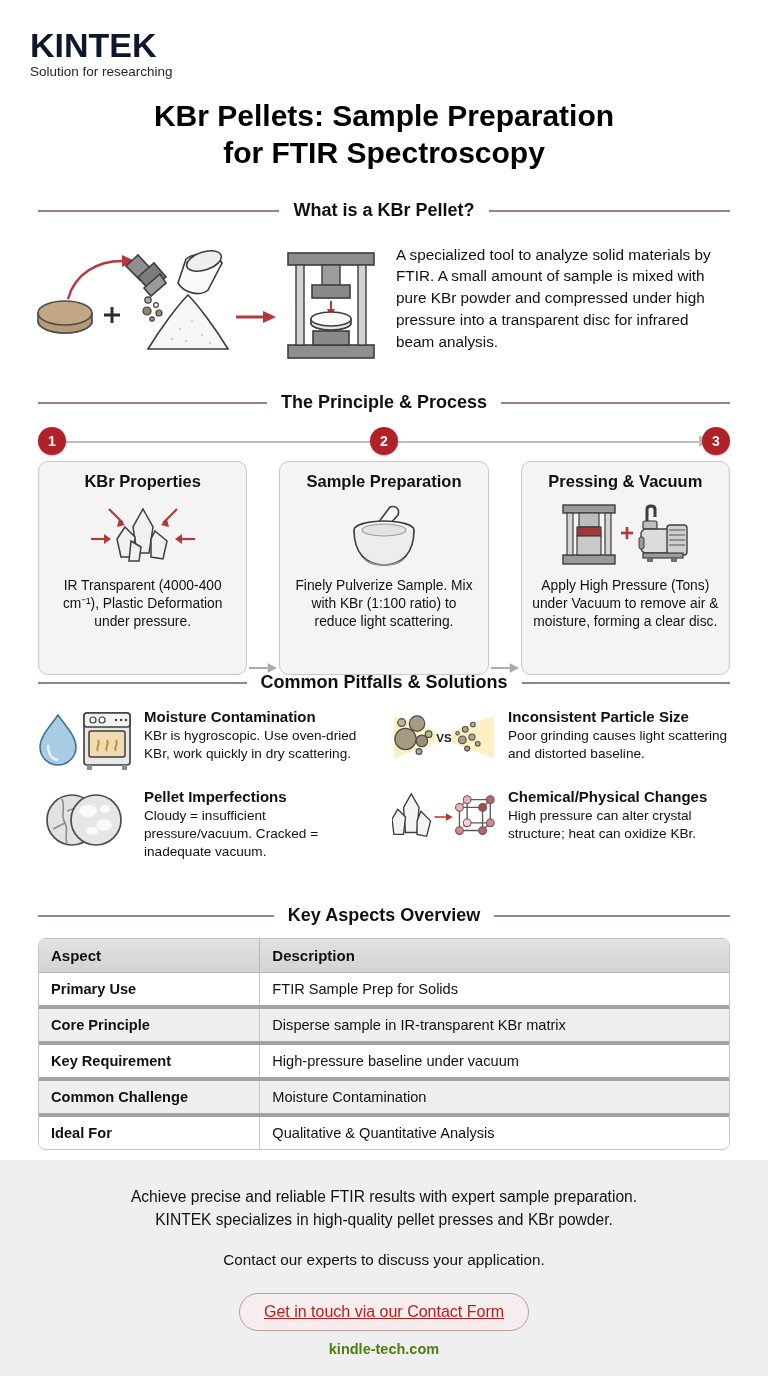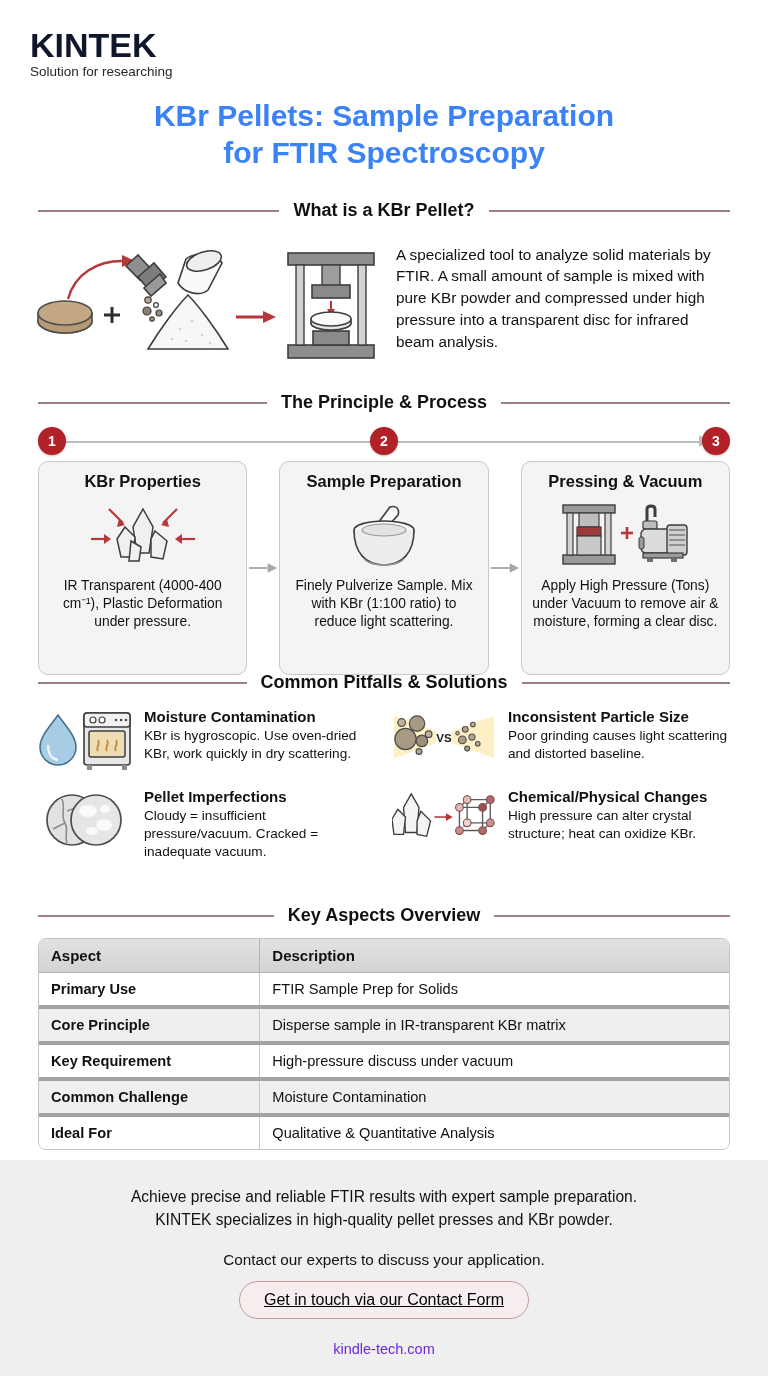--- a/index.html
+++ b/index.html
@@ -17,21 +17,21 @@
   .logo-block{position:absolute;left:30px;top:28px;}
   .logo-word{
     font-size:34px;font-weight:bold;letter-spacing:0px;
     color:#0f172a;line-height:1;font-family:"Liberation Sans", sans-serif;
   }
   .logo-tag{font-size:13.5px;color:#262626;margin-top:2px;letter-spacing:0px;}
 
   .main-title{
     position:absolute;left:0;right:0;top:98px;
     text-align:center;font-size:30px;font-weight:bold;line-height:1.22;
-    color:#3b82f6;
+    color:#000000;
   }
 
   
   .sec-head{
     display:flex;align-items:center;gap:14px;
     padding:0 38px;
   }
   .sec-head .rule{flex:1;height:2px;background:#9b8183;}
   .sec-head .txt{font-size:18px;font-weight:bold;white-space:nowrap;color:#111;}
 
@@ -54,21 +54,21 @@
   .step-num{
     position:absolute;top:0;width:28px;height:28px;border-radius:50%;
     background:#b22028;color:#fff;font-size:14px;font-weight:bold;
     display:flex;align-items:center;justify-content:center;
     box-shadow:0 1px 2px rgba(0,0,0,.25);
   }
   .step-num.s1{left:0;}
   .step-num.s2{left:50%;margin-left:-14px;}
   .step-num.s3{right:0;}
 
-  .cards{display:flex;align-items:center;padding:4px 38px 0 38px;gap:0;}
+  .cards{display:flex;align-items:flex-end;padding:4px 38px 0 38px;gap:0;}
   .card{
     flex:1;background:#f4f4f4;border:1px solid #c9c9c9;border-radius:10px;
     padding:10px 10px 12px 10px;display:flex;flex-direction:column;align-items:center;
     min-height:190px;
   }
   .card-title{font-size:16.5px;font-weight:bold;text-align:center;color:#111;margin-bottom:4px;}
   .card-art{height:74px;display:flex;align-items:center;justify-content:center;margin:2px 0 6px 0;}
   .card-text{font-size:13.8px;line-height:1.32;text-align:center;color:#111;}
   .card-conn{
     width:32px;flex:0 0 32px;display:flex;align-items:center;justify-content:center;
@@ -102,25 +102,25 @@
   th.aspect{width:32%;border-right:1px solid #b5b5b5;}
 
   
   .footer{
     position:absolute;left:0;right:0;top:1160px;bottom:0;background:#efefef;
     text-align:center;padding-top:26px;box-sizing:border-box;
   }
   .foot-lead{font-size:15.6px;line-height:1.45;color:#111;padding:0 46px;}
   .foot-sub{font-size:15.3px;color:#111;margin-top:20px;}
   .cta{
-    display:inline-block;margin-top:12px;padding:9px 24px;
+    display:inline-block;margin-top:24px;padding:9px 24px;
     border:1.5px solid #c99a9c;border-radius:30px;background:#f6eeee;
-    font-size:16px;color:#000000;
-  }
-  .site{margin-top:22px;font-size:14.5px;color:#6d28d9;}
+    font-size:16px;color:#b91c1c;
+  }
+  .site{margin-top:10px;font-size:14.5px;color:#4d7c0f;font-weight:bold;}
 </style>
 </head>
 <body>
 
 <div class="page">
 
   <div class="logo-block">
     <div class="logo-word">KINTEK</div>
     <div class="logo-tag">Solution for researching</div>
   </div>
@@ -470,21 +470,21 @@
           <tr>
             <td class="aspect">Primary Use</td>
             <td>FTIR Sample Prep for Solids</td>
           </tr>
           <tr>
             <td class="aspect">Core Principle</td>
             <td>Disperse sample in IR-transparent KBr matrix</td>
           </tr>
           <tr>
             <td class="aspect">Key Requirement</td>
-            <td>High-pressure discuss under vacuum</td>
+            <td>High-pressure baseline under vacuum</td>
           </tr>
           <tr>
             <td class="aspect">Common Challenge</td>
             <td>Moisture Contamination</td>
           </tr>
           <tr>
             <td class="aspect">Ideal For</td>
             <td>Qualitative &amp; Quantitative Analysis</td>
           </tr>
         </tbody>

